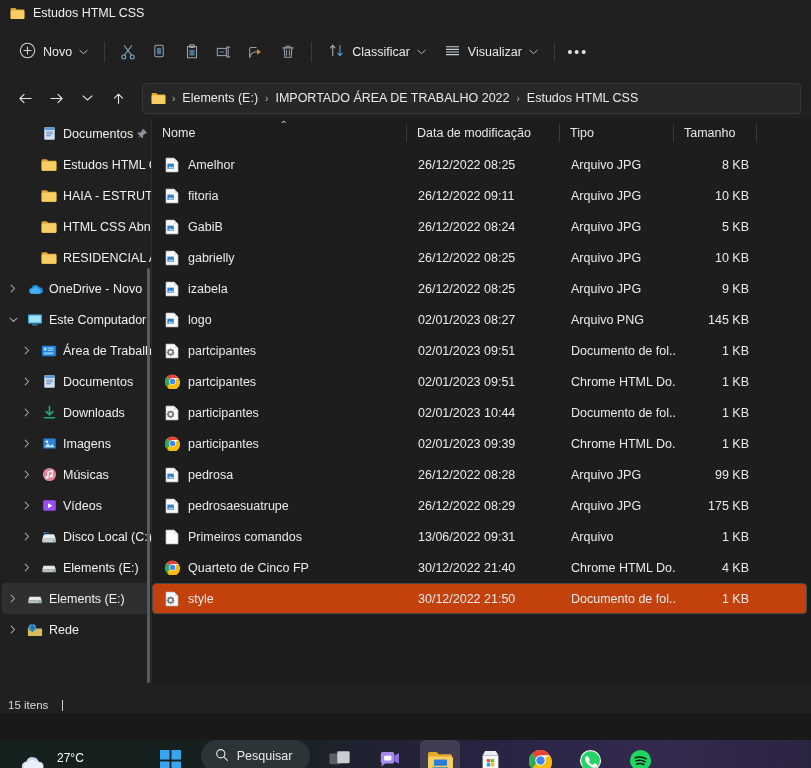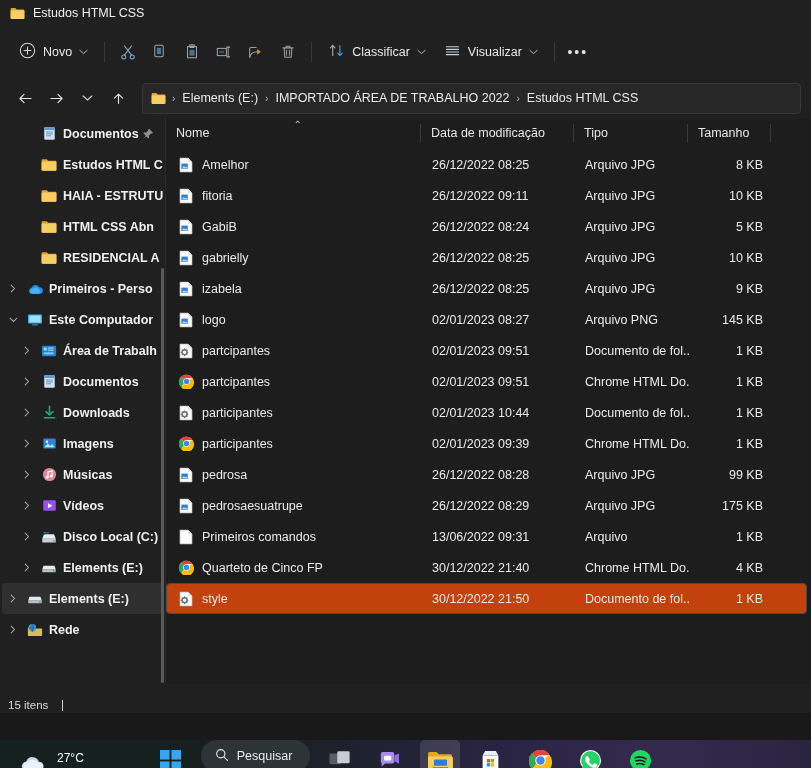--- a/index.html
+++ b/index.html
@@ -32,21 +32,21 @@
   .nav-btn { width:30px; height:30px; display:flex; align-items:center; justify-content:center; border-radius:4px; cursor:default; color:#e2e2e2; }
   .crumbbar { flex:1; height:31px; margin-left:8px; background:#272727; border:1px solid #373737; border-radius:4px;
               display:flex; align-items:center; padding:0 8px; overflow:hidden; }
   .crumb { font-size:12.5px; color:#eaeaea; padding:2px 4px; border-radius:3px; white-space:nowrap; cursor:default; }
   .crumb-sep { color:#b9b9b9; font-size:10px; padding:0 3px; }
 
   
   .split { display:flex; height:566px; }
 
   
-  .sidebar { width:166px; position:relative; background:#202020; overflow:hidden; flex:none;font-weight:bold; }
+  .sidebar { width:152px; position:relative; background:#202020; overflow:hidden; flex:none; }
   .nav-item { display:flex; align-items:center; height:31px; padding-right:4px; border-radius:4px; margin:0 2px;
               white-space:nowrap; cursor:default; }
   .nav-item.sel { background:#2f2f2f; }
   .twisty { width:22px; flex:none; display:flex; align-items:center; justify-content:center; color:#9a9a9a; font-size:9px; }
   .nav-ico { width:22px; flex:none; display:flex; align-items:center; justify-content:center; }
   .nav-lbl { font-size:12.5px; color:#f0f0f0; margin-left:3px; }
   .pin { margin-left:3px; display:flex; }
   .sb-scroll { position:absolute; right:2px; top:150px; width:3px; height:415px; background:#5a5a5a; border-radius:2px; }
   .sb-divider { position:absolute; right:0; top:0; width:1px; height:100%; background:#2b2b2b; }
 
@@ -323,21 +323,21 @@
               <svg width="6" height="9" viewBox="0 0 7 10">
                 <path d="M1.4 1L5.2 5 1.4 9" fill="none" stroke="#a8a8a8" stroke-width="1.2" stroke-linecap="round"></path>
               </svg>
             </span>
             <span class="nav-ico">
               <svg width="16" height="14" viewBox="0 0 18 14">
                 <path d="M5.6 12.4a3.4 3.4 0 01-.5-6.76A4.8 4.8 0 0113.8 5a3.4 3.4 0 01.6 7.4z" fill="#1a8fe0"></path>
                 <path d="M6.4 12.4a2.9 2.9 0 01.2-5.8 4 4 0 016.8.6 3 3 0 01.6 5.2z" fill="#49b0f5"></path>
               </svg>
             </span>
-            <span class="nav-lbl">Primeiros - Perso</span>
+            <span class="nav-lbl">OneDrive - Novo</span>
           </div>
           <div class="nav-item" style="padding-left: 0px;">
             <span class="twisty">
               <svg width="9" height="6" viewBox="0 0 10 7">
                 <path d="M1 1.4L5 5.2 9 1.4" fill="none" stroke="#a8a8a8" stroke-width="1.2" stroke-linecap="round"></path>
               </svg>
             </span>
             <span class="nav-ico">
               <svg width="16" height="14" viewBox="0 0 18 15">
                 <rect x="1.2" y="1.3" width="15.6" height="10.2" rx="1" fill="#3fb5e8"></rect>

